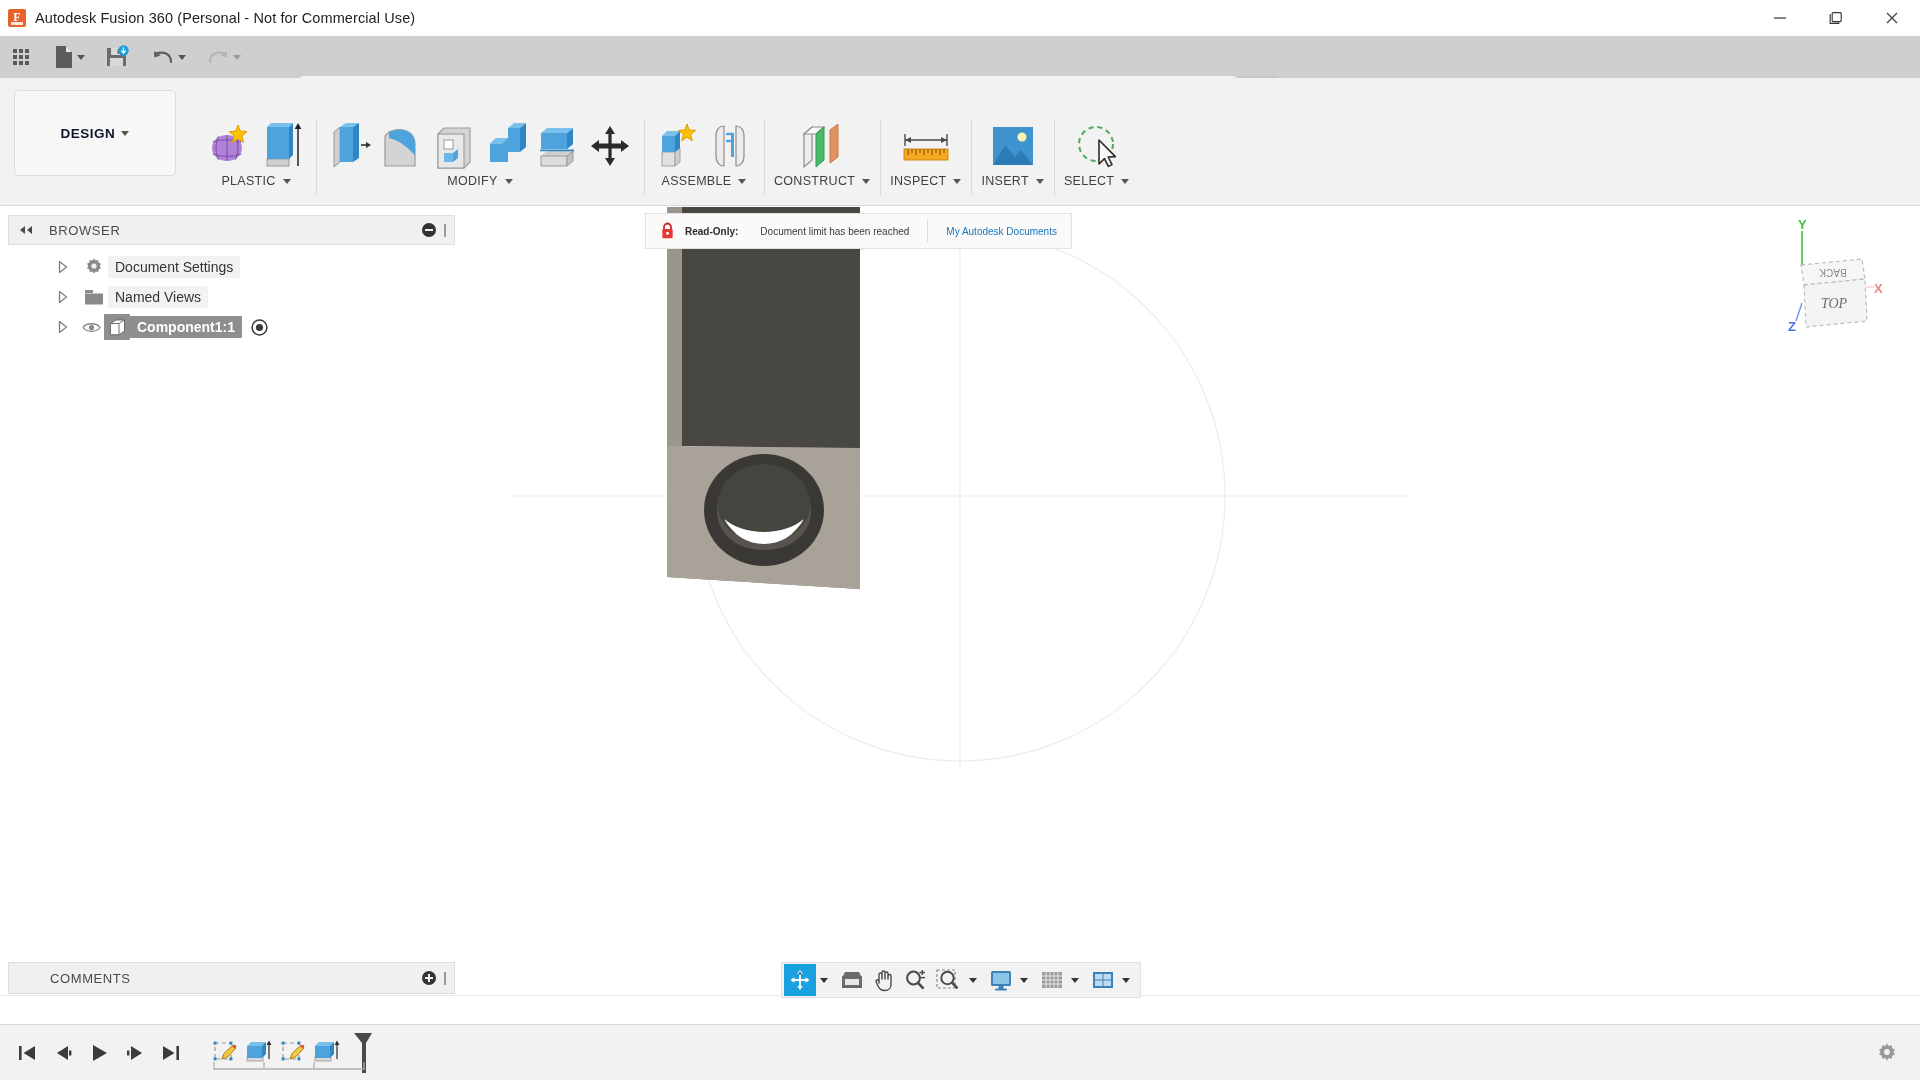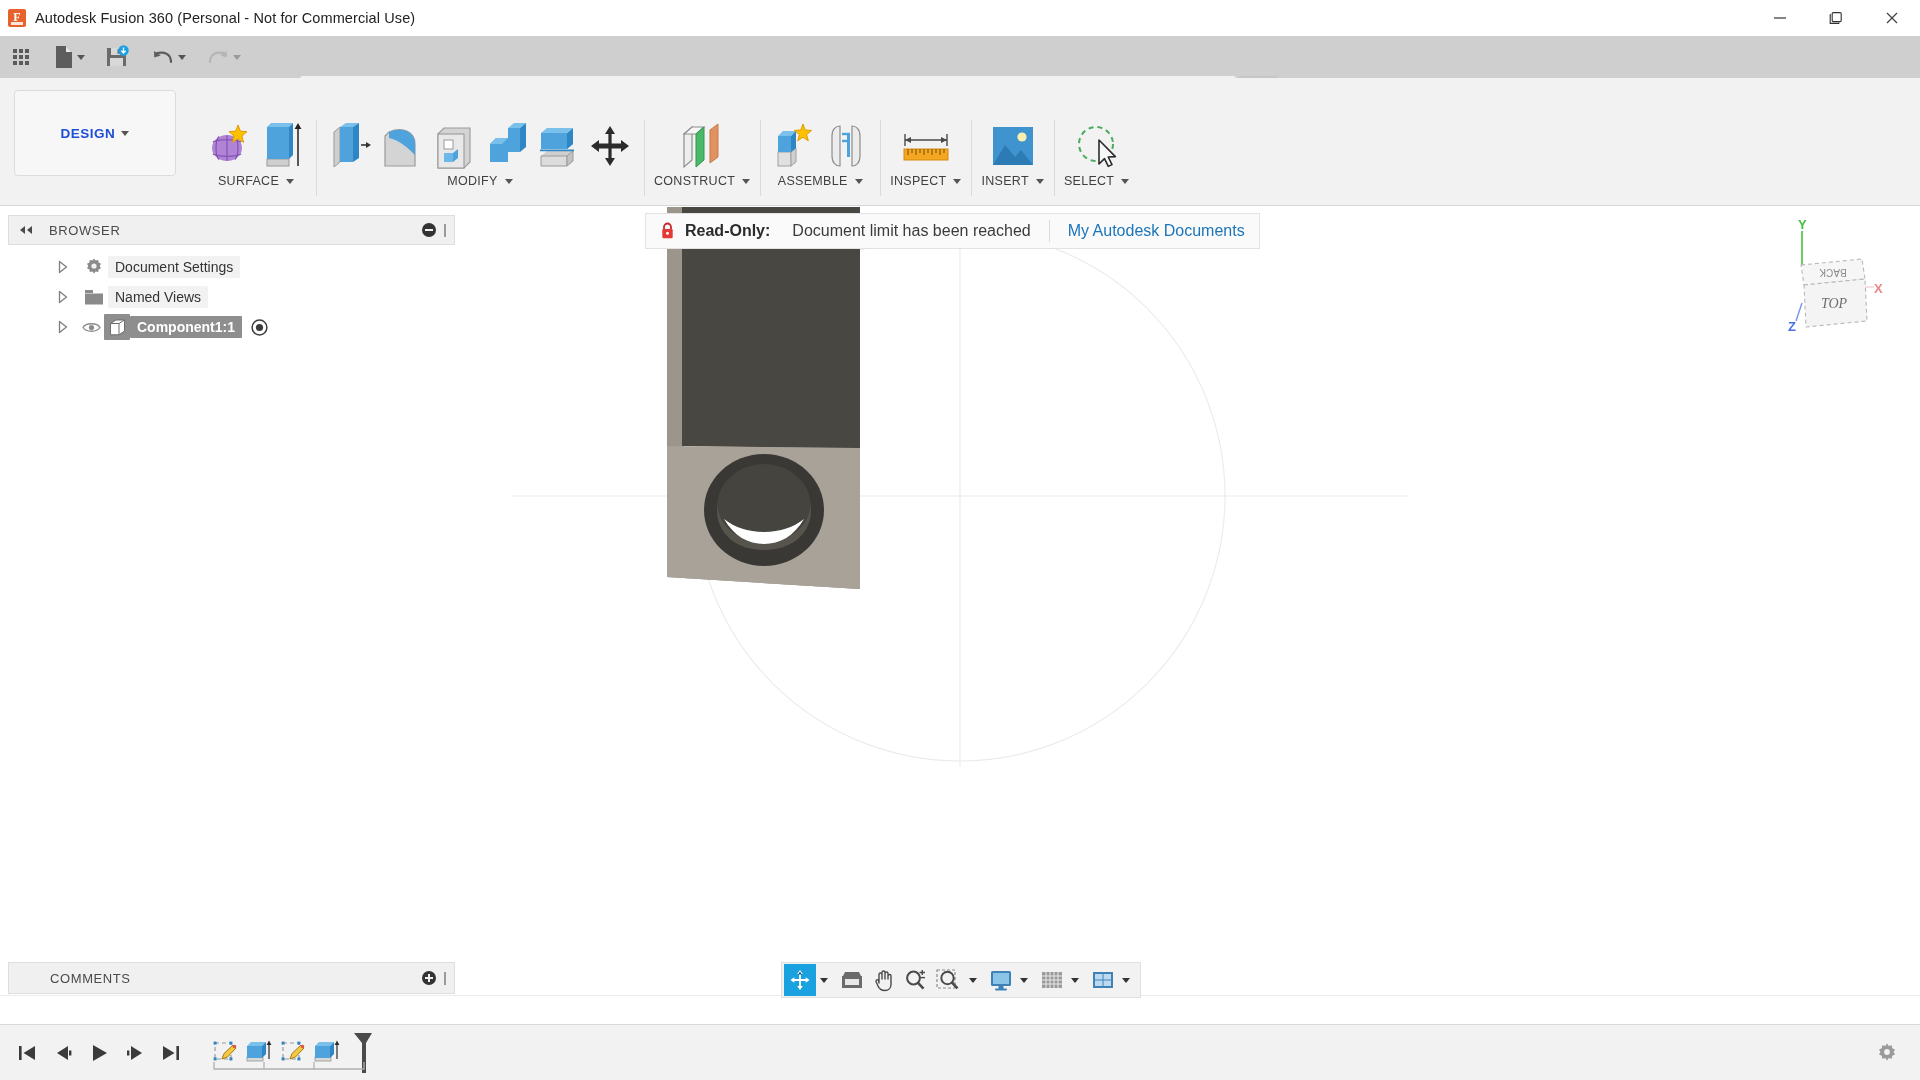--- a/index.html
+++ b/index.html
@@ -78,21 +78,21 @@
 
   
   .ribbon {
     position: absolute; top: 78px; left: 0; width: 1920px; height: 128px;
     background: #f2f2f2; border-bottom: 1px solid #d6d6d6;
   }
   .designbox {
     position: absolute; left: 14px; top: 12px; width: 162px; height: 86px;
     background: #f7f7f7; border: 1px solid #dcdcdc; border-radius: 4px;
     display: flex; align-items: center; justify-content: center;
-    font-size: 13.5px; font-weight: bold; color: #1d4ed8; letter-spacing: .5px;
+    font-size: 13.5px; font-weight: bold; color: #0f172a; letter-spacing: .5px;
   }
   .tabs-row {
     position: absolute; left: 196px; top: 0; height: 32px;
     display: flex; align-items: flex-end; gap: 0;
   }
   .rtab {
     font-size: 13.5px; letter-spacing: .4px; color: #4b4b4b;
     padding: 0 22px; height: 30px; display: flex; align-items: center;
     cursor: pointer; position: relative;
   }
@@ -170,21 +170,21 @@
   
   .canvas {
     position: absolute; left: 456px; top: 207px; right: 0; bottom: 85px;
     background: #ffffff; overflow: hidden;
   }
 
   
   .ro-banner {
     position: absolute; left: 645px; top: 213px; height: 36px;
     background: #fafafa; border: 1px solid #e2e2e2;
-    display: flex; align-items: center; padding: 0 14px; font-size: 16px;
+    display: flex; align-items: center; padding: 0 14px; font-size: 10px;
     z-index: 12;
   }
   .ro-label { font-weight: bold; color: #2b2b2b; margin-left: 10px; }
   .ro-msg { color: #3b3b3b; margin-left: 22px; margin-right: 18px; }
   .ro-sep { width: 1px; align-self: stretch; background: #dcdcdc; margin: 6px 0; }
   .ro-link { color: #1b75bb; margin-left: 18px; cursor: pointer; }
 
   
   .navbar {
     position: absolute; left: 781px; top: 962px; height: 36px;
@@ -421,21 +421,21 @@
                 <rect x="6" y="6" width="22" height="32" fill="#4ea3dd"></rect>
                 <path d="M6 6 L10 2 L32 2 L28 6 Z" fill="#79c0ea"></path>
                 <path d="M28 6 L32 2 L32 34 L28 38 Z" fill="#2e86c4"></path>
                 <path d="M37 45 V6" stroke="#222" stroke-width="1.5"></path>
                 <path d="M37 2 L33.6 8 L40.4 8 Z" fill="#222"></path>
               </svg>
             </span>
           </div>
         </div>
         <div class="panel-label">
-          <span>SURFACE</span>
+          <span>PLASTIC</span>
           <span class="caret-dn"></span>
         </div>
       </div>
 
       <div class="panel">
         <div class="panel-icons">
           <div class="ibtn">
             <span>
               <svg width="44" height="48" viewBox="0 0 44 48">
                 <path d="M6 10 L12 5 L12 40 L6 45 Z" fill="#cfcfcf" stroke="#9a9a9a" stroke-width="1"></path>
@@ -499,39 +499,20 @@
           </div>
         </div>
         <div class="panel-label">
           <span>MODIFY</span>
           <span class="caret-dn"></span>
         </div>
       </div>
 
       <div class="panel">
         <div class="panel-icons">
-          <div class="ibtn" style="width:62px;">
-            <span>
-              <svg width="56" height="48" viewBox="0 0 56 48">
-                <path d="M10 12 L18 5 L18 38 L10 45 Z" fill="#ededed" stroke="#8e8e8e" stroke-width="1.2"></path>
-                <path d="M10 12 L18 5 L30 5 L22 12 Z" fill="#f7f7f7" stroke="#8e8e8e" stroke-width="1.2"></path>
-                <path d="M22 12 L30 5 L30 38 L22 45 Z" fill="#4cb96a" stroke="#2f9a4c" stroke-width="1"></path>
-                <path d="M36 8 L44 2 L44 35 L36 41 Z" fill="#e09361" stroke="#c47a49" stroke-width="1"></path>
-              </svg>
-            </span>
-          </div>
-        </div>
-        <div class="panel-label">
-          <span>CONSTRUCT</span>
-          <span class="caret-dn"></span>
-        </div>
-      </div>
-
-      <div class="panel">
-        <div class="panel-icons">
           <div class="ibtn">
             <span>
               <svg width="44" height="48" viewBox="0 0 44 48">
                 <rect x="6" y="30" width="13" height="14" fill="#e0e0e0" stroke="#a0a0a0" stroke-width="1"></rect>
                 <path d="M19 30 L24 26 L24 40 L19 44 Z" fill="#cfcfcf" stroke="#a0a0a0" stroke-width="1"></path>
                 <rect x="6" y="14" width="13" height="16" fill="#4ea3dd"></rect>
                 <path d="M6 14 L11 9 L24 9 L19 14 Z" fill="#79c0ea"></path>
                 <path d="M19 14 L24 9 L24 26 L19 30 Z" fill="#2e86c4"></path>
                 <path d="M31 2 L33.2 8 L39.6 8.4 L34.6 12.6 L36.3 18.8 L31 15.2 L25.7 18.8 L27.4 12.6 L22.4 8.4 L28.8 8 Z" fill="#fcc200" stroke="#e09b00" stroke-width="1"></path>
               </svg>
@@ -544,20 +525,39 @@
                 <path d="M37 14 C37 7 33 4 29 4 L29 44 C33 44 37 41 37 34 Z" fill="#ececec" stroke="#8e8e8e" stroke-width="1.2"></path>
                 <rect x="24" y="11" width="3" height="24" fill="#4ea3dd"></rect>
                 <path d="M19 12 H27" stroke="#4ea3dd" stroke-width="2.4"></path>
                 <path d="M19 19 H27" stroke="#4ea3dd" stroke-width="2.4"></path>
               </svg>
             </span>
           </div>
         </div>
         <div class="panel-label">
           <span>ASSEMBLE</span>
+          <span class="caret-dn"></span>
+        </div>
+      </div>
+
+      <div class="panel">
+        <div class="panel-icons">
+          <div class="ibtn" style="width:62px;">
+            <span>
+              <svg width="56" height="48" viewBox="0 0 56 48">
+                <path d="M10 12 L18 5 L18 38 L10 45 Z" fill="#ededed" stroke="#8e8e8e" stroke-width="1.2"></path>
+                <path d="M10 12 L18 5 L30 5 L22 12 Z" fill="#f7f7f7" stroke="#8e8e8e" stroke-width="1.2"></path>
+                <path d="M22 12 L30 5 L30 38 L22 45 Z" fill="#4cb96a" stroke="#2f9a4c" stroke-width="1"></path>
+                <path d="M36 8 L44 2 L44 35 L36 41 Z" fill="#e09361" stroke="#c47a49" stroke-width="1"></path>
+              </svg>
+            </span>
+          </div>
+        </div>
+        <div class="panel-label">
+          <span>CONSTRUCT</span>
           <span class="caret-dn"></span>
         </div>
       </div>
 
       <div class="panel">
         <div class="panel-icons">
           <div class="ibtn" style="width:58px;">
             <span>
               <svg width="52" height="44" viewBox="0 0 52 44">
                 <path d="M5 10 V22 M47 10 V22 M5 16 H47" stroke="#4a4a4a" stroke-width="1.4"></path>

